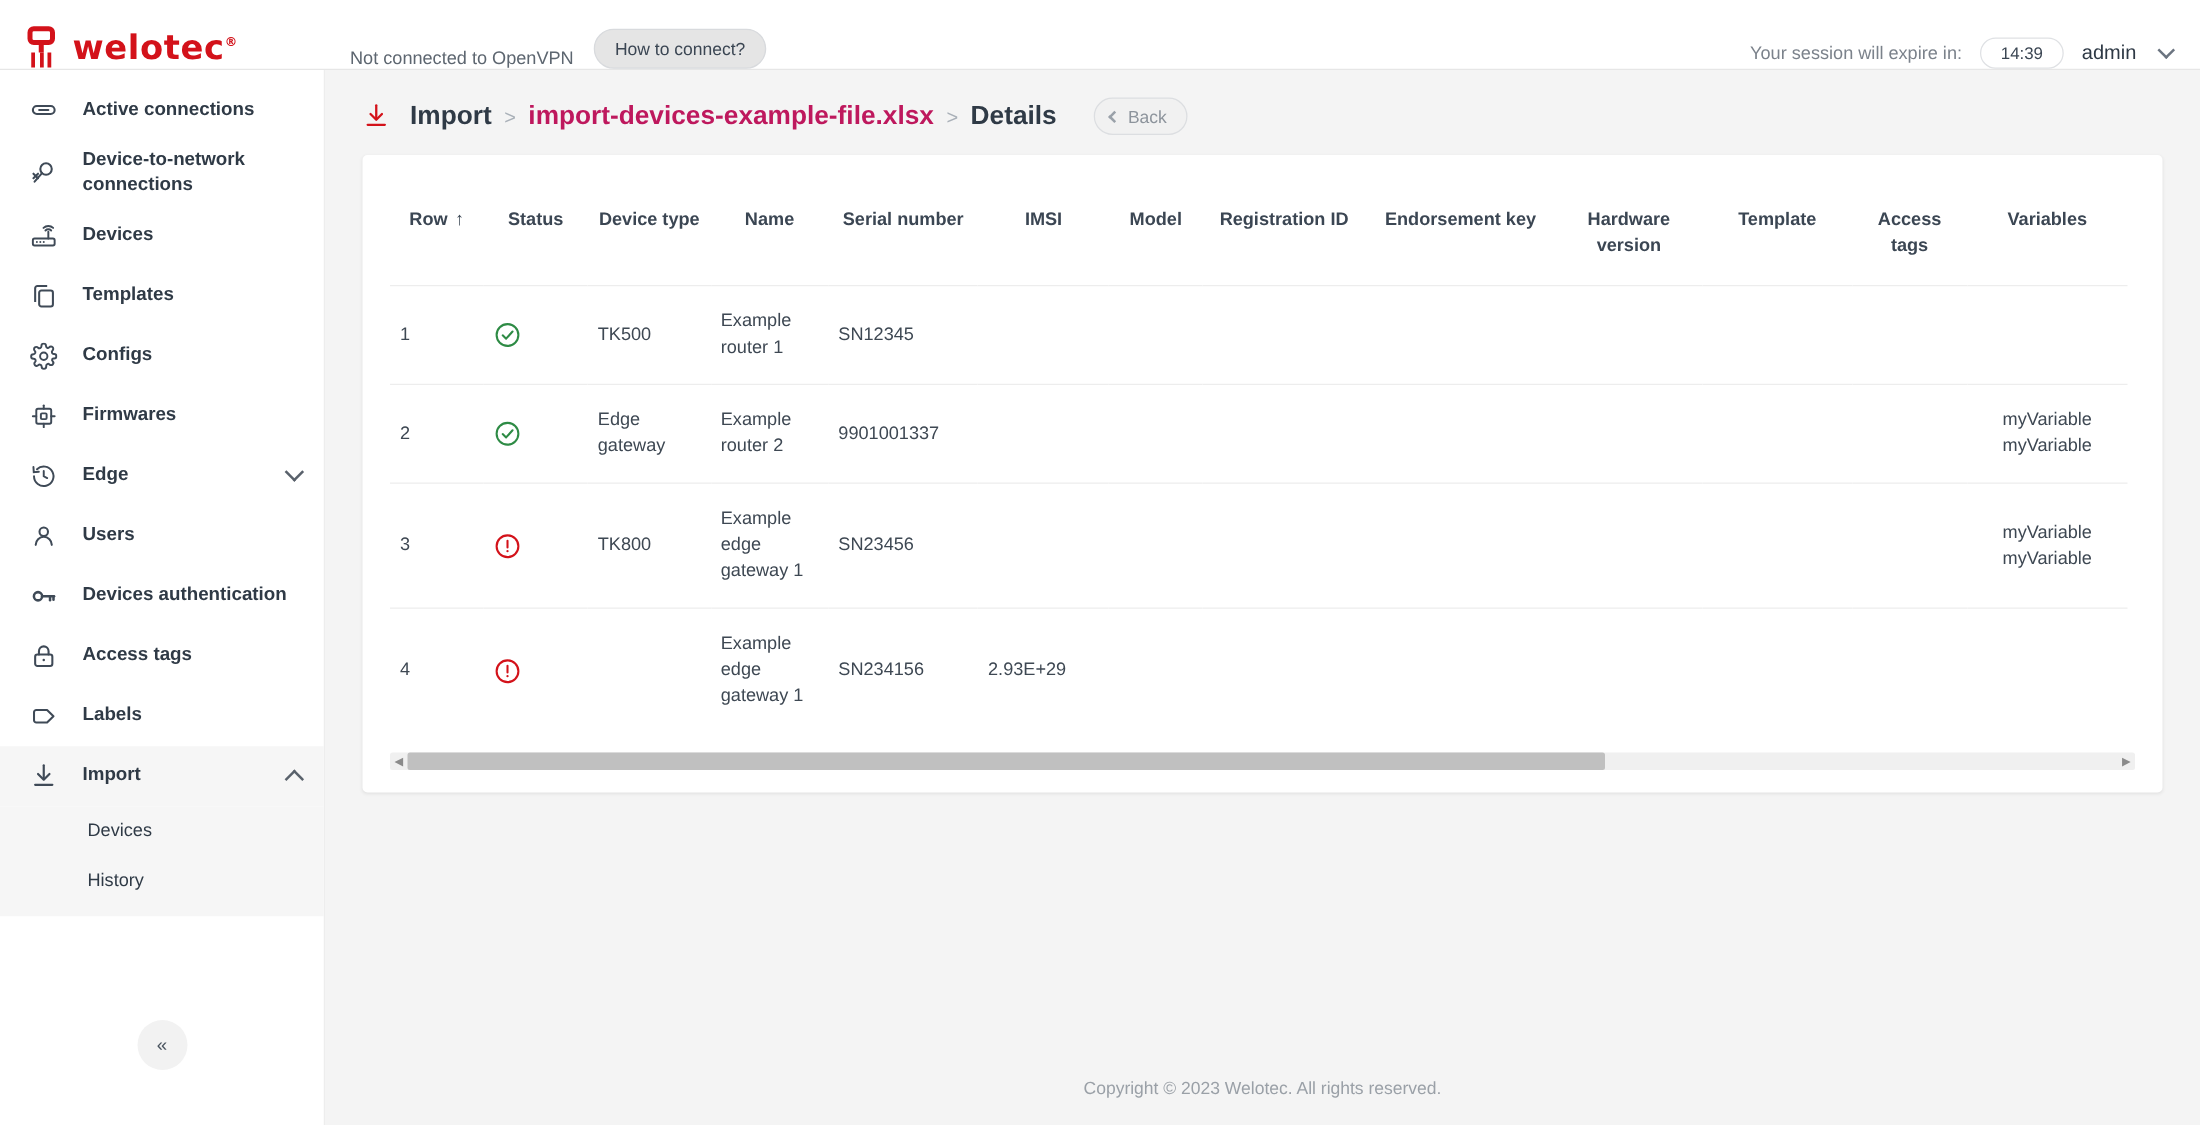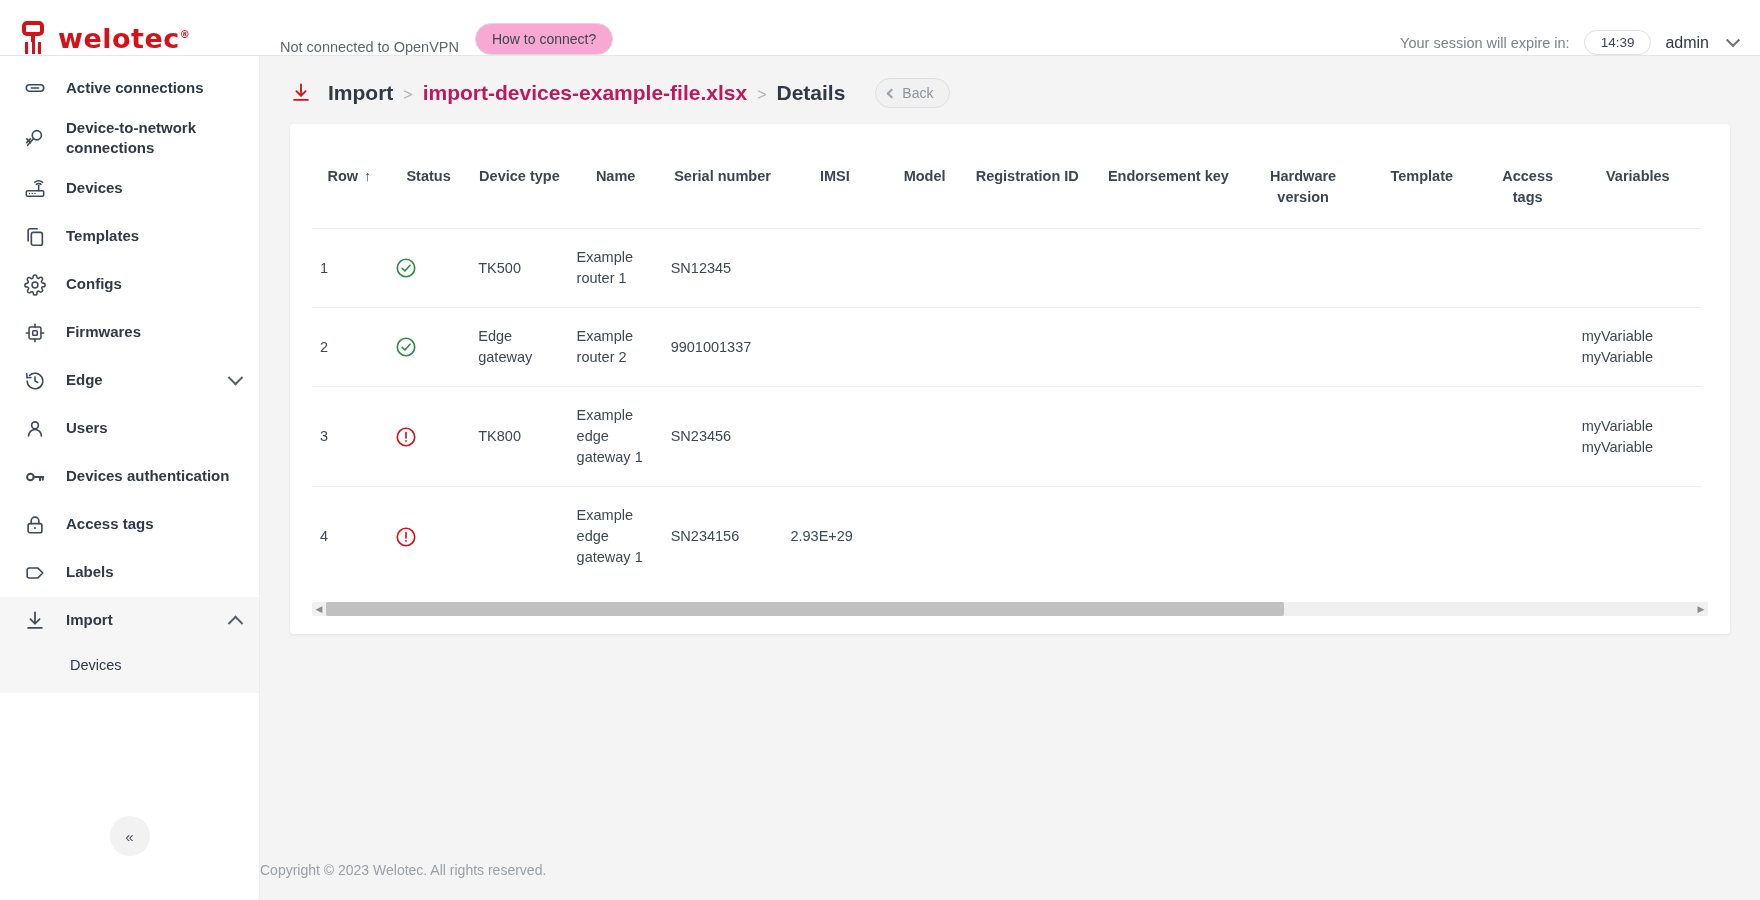--- a/index.html
+++ b/index.html
@@ -32,21 +32,21 @@
   .logo-text {
     font-size: 27px; font-weight: 700; color: #d3121a;
     letter-spacing: 0.5px; text-transform: lowercase;
     font-family: "DejaVu Sans", sans-serif;
   }
   .logo-text .reg { font-size: 10px; vertical-align: super; }
 
   .vpn-status { font-size: 14.5px; color: #5d6670; margin-left: 20px; }
   .how-btn {
     margin-left: 16px; height: 32px; padding: 0 16px;
-    border: 1px solid #d8dadd; border-radius: 16px; background: #f9a8d4;
+    border: 1px solid #d8dadd; border-radius: 16px; background: #e5e5e5;
     font-size: 14px; color: #3b4653; cursor: pointer;
     font-family: "Liberation Sans", sans-serif;
   }
   .topbar-right { margin-left: auto; display: flex; align-items: center; padding-right: 22px; gap: 14px; }
   .session-label { font-size: 14.5px; color: #7b828b; }
   .session-pill {
     border: 1px solid #dfe1e4; border-radius: 14px; padding: 4px 16px;
     font-size: 13.5px; color: #3b4653; background: #fff;
   }
   .user-menu { display: flex; align-items: center; gap: 19px; font-size: 16px; color: #2e3945; cursor: pointer; }
@@ -124,33 +124,33 @@
   .c-imsi { width: 98px; }
   .c-model { width: 70px; }
   .c-reg { width: 122px; }
   .c-endo { width: 142px; }
   .c-hw { width: 110px; }
   .c-tpl { width: 112px; }
   .c-tags { width: 86px; }
   .c-vars { width: 120px; }
 
   .status-ico { width: 22px; height: 22px; display: block; }
-  .var-cell { white-space: nowrap; }
+  .var-cell { white-space: nowrap; text-align: center; }
   .var-cell div { line-height: 1.45; }
 
   .scroll-row { padding: 16px 0 18px 0; display: flex; align-items: center; }
   .hscroll {
     flex: 1; height: 14px; background: #f0f0f0; border-radius: 2px;
     display: flex; align-items: center; position: relative; cursor: pointer;
   }
   .hs-arrow { width: 14px; display: flex; align-items: center; justify-content: center; color: #8b8b8b; font-size: 9px; }
   .hs-track { flex: 1; height: 14px; position: relative; }
   .hs-thumb { position: absolute; left: 0; top: 0; height: 14px; width: 70%; background: #c0c0c0; border-radius: 2px; cursor: grab; }
 
-  .footer { margin-top: auto; text-align: left; font-size: 14px; color: #9aa0a7; padding: 26px 0 22px 0; }
+  .footer { margin-top: auto; text-align: center; font-size: 14px; color: #9aa0a7; padding: 26px 0 22px 0; }
 </style>
 </head>
 <body>
 
 <div class="app">
 
   <div class="topbar">
     <div class="logo-wrap">
       <div class="logo-mark">
         <div class="head"></div>
@@ -310,20 +310,21 @@
               <polyline points="7,10 12,15 17,10"></polyline>
             <line x1="4.5" y1="19.5" x2="19.5" y2="19.5"></line>
           </svg>
         </span>
         <span class="nav-label">Import</span>
         <span class="nav-chevron up"></span>
       </div>
 
       <div class="subnav">
         <div class="subnav-item">Devices</div>
+        <div class="subnav-item">History</div>
       </div>
 
       <div class="collapse-wrap">
         <button class="collapse-btn">«</button>
       </div>
     </nav>
 
     <main class="main">
 
       <div class="page-head">

